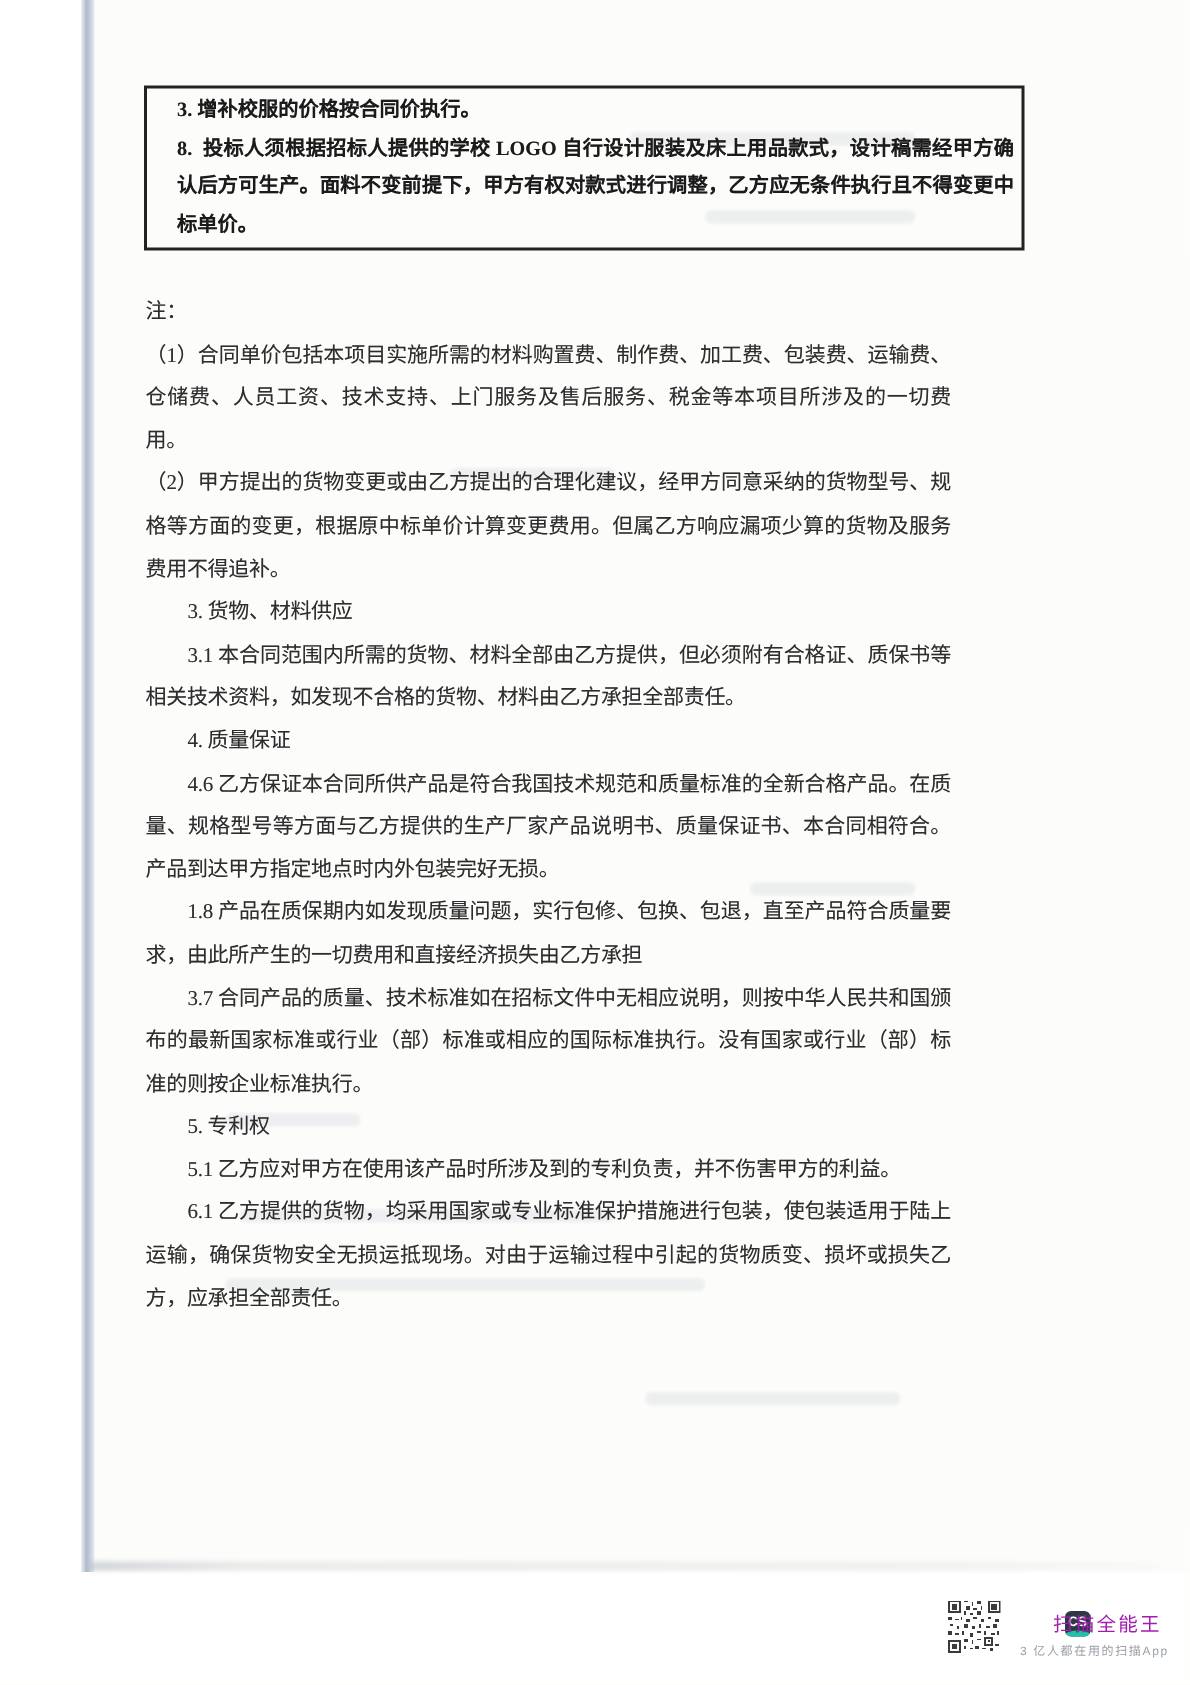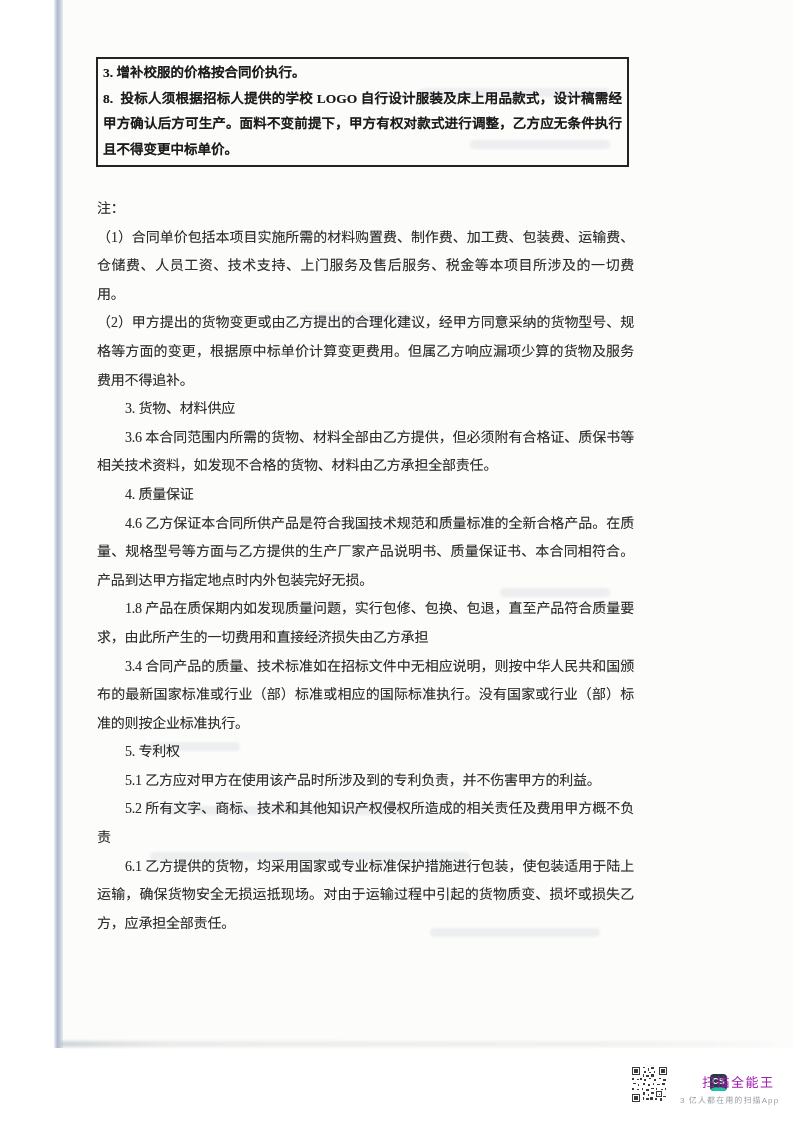--- a/index.html
+++ b/index.html
@@ -18,23 +18,23 @@
     background:linear-gradient(90deg,#eef1f6 0%,#aeb9cc 40%,#c3ccda 65%,#e9edf3 100%);
     filter:blur(.4px);
   }
   .bottom-shadow{
     position:absolute;left:60px;top:1041px;width:714px;height:6px;
     background:linear-gradient(90deg,#aeb4bd,#dddedb 15%,#e9e9e6 80%,#f7f7f5);
     opacity:.55;filter:blur(1.6px);border-radius:3px;
   }
   
   .clause-box{
-    position:absolute;left:96px;top:57px;width:533px;box-sizing:border-box;
+    position:absolute;left:96px;top:57px;width:587px;box-sizing:border-box;
     border:2px solid #232323;background:transparent;
-    padding:1px 5px 3px 5px;
+    padding:1px 5px 3px 20px;
   }
   .clause-box p{
     margin:0;font-size:13.5px;line-height:25.6px;font-weight:700;color:#1b1b1b;
     text-align:justify;white-space:pre-wrap;
     text-shadow:0 0 .4px rgba(0,0,0,.4);
   }
   
   .content{
     position:absolute;left:97px;top:195px;width:537px;
     font-size:14px;letter-spacing:-0.2px;line-height:28.6px;color:#2d2d2d;
@@ -91,30 +91,29 @@
   <p>3. 增补校服的价格按合同价执行。</p>
   <p>8.  投标人须根据招标人提供的学校 LOGO 自行设计服装及床上用品款式，设计稿需经甲方确认后方可生产。面料不变前提下，甲方有权对款式进行调整，乙方应无条件执行且不得变更中标单价。</p>
 </div>
 
 <div class="content">
   <p>注：</p>
   <p>（1）合同单价包括本项目实施所需的材料购置费、制作费、加工费、包装费、运输费、仓储费、人员工资、技术支持、上门服务及售后服务、税金等本项目所涉及的一切费用。</p>
   <p>（2）甲方提出的货物变更或由乙方提出的合理化建议，经甲方同意采纳的货物型号、规格等方面的变更，根据原中标单价计算变更费用。但属乙方响应漏项少算的货物及服务费用不得追补。</p>
 
   <p class="ind">3. 货物、材料供应</p>
-  <p class="ind">3.6 本合同范围内所需的货物、材料全部由乙方提供，但必须附有合格证、质保书等相关技术资料，如发现不合格的货物、材料由乙方承担全部责任。</p>
+  <p class="ind">3.1 本合同范围内所需的货物、材料全部由乙方提供，但必须附有合格证、质保书等相关技术资料，如发现不合格的货物、材料由乙方承担全部责任。</p>
 
   <p class="ind">4. 质量保证</p>
   <p class="ind">4.6 乙方保证本合同所供产品是符合我国技术规范和质量标准的全新合格产品。在质量、规格型号等方面与乙方提供的生产厂家产品说明书、质量保证书、本合同相符合。产品到达甲方指定地点时内外包装完好无损。</p>
   <p class="ind">1.8 产品在质保期内如发现质量问题，实行包修、包换、包退，直至产品符合质量要求，由此所产生的一切费用和直接经济损失由乙方承担</p>
-  <p class="ind">3.4 合同产品的质量、技术标准如在招标文件中无相应说明，则按中华人民共和国颁布的最新国家标准或行业（部）标准或相应的国际标准执行。没有国家或行业（部）标准的则按企业标准执行。</p>
+  <p class="ind">3.7 合同产品的质量、技术标准如在招标文件中无相应说明，则按中华人民共和国颁布的最新国家标准或行业（部）标准或相应的国际标准执行。没有国家或行业（部）标准的则按企业标准执行。</p>
 
   <p class="ind">5. 专利权</p>
   <p class="ind">5.1 乙方应对甲方在使用该产品时所涉及到的专利负责，并不伤害甲方的利益。</p>
-  <p class="ind">5.2 所有文字、商标、技术和其他知识产权侵权所造成的相关责任及费用甲方概不负责</p>
 
   <p class="ind">6.1 乙方提供的货物，均采用国家或专业标准保护措施进行包装，使包装适用于陆上运输，确保货物安全无损运抵现场。对由于运输过程中引起的货物质变、损坏或损失乙方，应承担全部责任。</p>
 </div>
 
 <div class="watermark">
   <svg class="qr" viewBox="0 0 29 29" width="35" height="35" shape-rendering="crispEdges" aria-hidden="true">
     <g fill="#3b3b3b">
       <rect x="0" y="0" width="7" height="7"></rect>
         <rect x="1" y="1" width="5" height="5" fill="#fcfcfb"></rect>
         <rect x="2" y="2" width="3" height="3"></rect>

